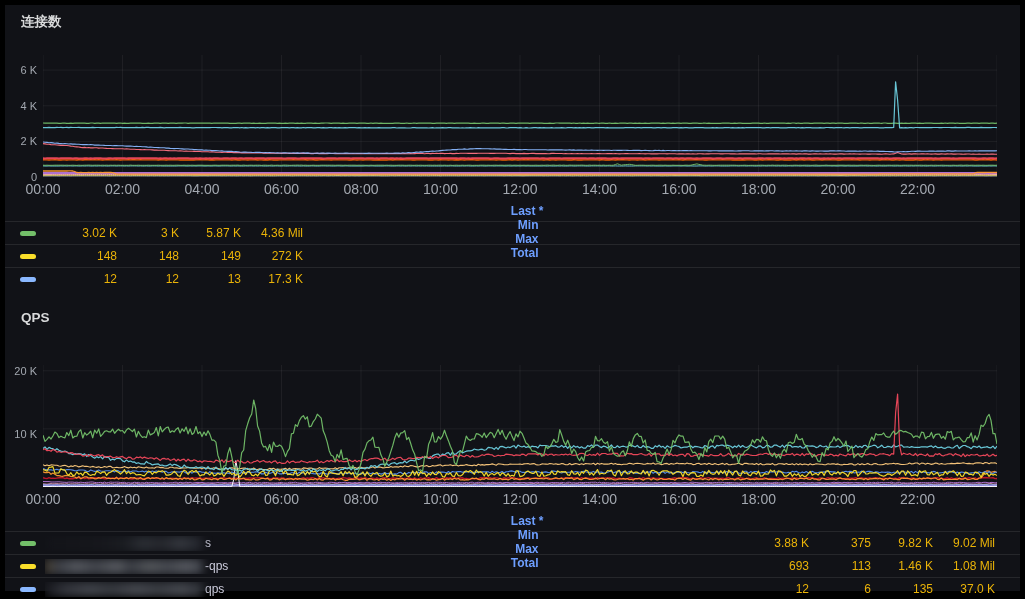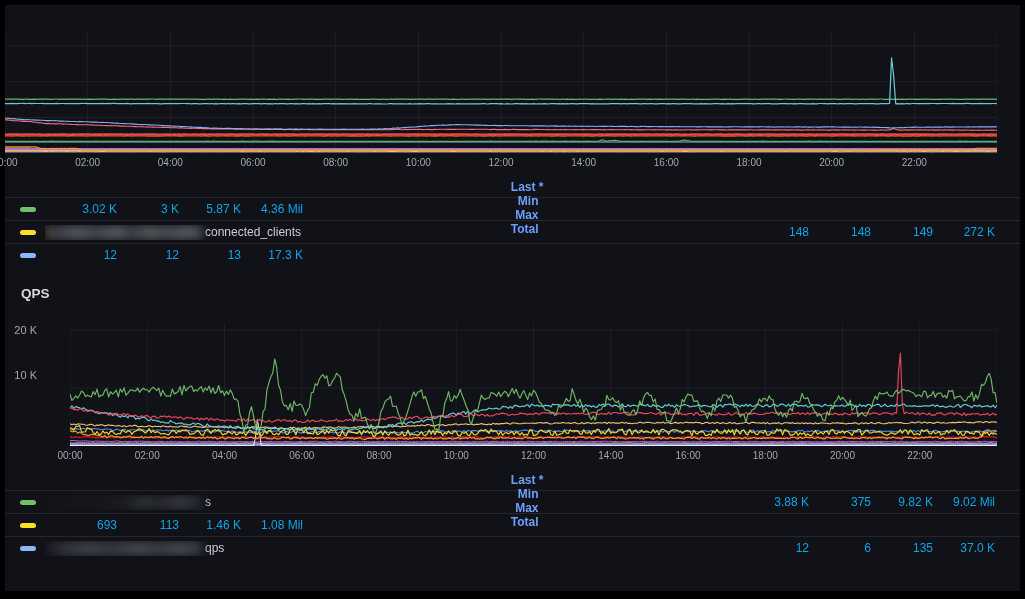--- a/index.html
+++ b/index.html
@@ -4,48 +4,55 @@
 <style>
   * { margin:0; padding:0; box-sizing:border-box; }
   html,body { width:1025px; height:599px; background:#000; overflow:hidden;
               font-family:"Liberation Sans","DejaVu Sans",sans-serif; }
   .frame { position:absolute; left:5px; top:5px; right:5px; bottom:8px; background:#111217; }
   .panel { position:relative; }
   .panel-title { color:#D8D9DA; font-size:13.5px; font-weight:700; margin-left:16px; height:15px; line-height:15px; }
   .p1 .panel-title { margin-top:9px; }
   .p2 .panel-title { margin-top:20px; }
   .chart-row { display:flex; margin-top:26px; padding-right:23px; }
-  .p2 .chart-row { margin-top:23px;gap:27px; }
+  .p2 .chart-row { margin-top:40px; }
   .ylabels { position:relative; width:38px; height:122px; flex:none; }
   .ylabels span { position:absolute; right:6px; transform:translateY(-50%); color:#A3A8B0; font-size:11px; white-space:nowrap; }
   .plot { position:relative; flex:1; }
   .plot svg { display:block; width:100%; height:122px; }
   .xlabels { position:relative; height:16px; margin-top:2px; }
-  .xlabels span { position:absolute; transform:translateX(-50%); color:#A3A8B0; font-size:10px; top:2px; white-space:nowrap; }
+  .xlabels span { position:absolute; transform:translateX(-50%); color:#A3A8B0; font-size:14px; top:2px; white-space:nowrap; }
   .legend { margin-top:9px; font-size:12px; }
   .lrow { display:flex; align-items:center; height:23px; padding:0 25px 0 15px; border-top:1px solid rgba(255,255,255,0.09); }
   .lhead { height:17px; border-top:none; font-weight:700; color:#6E9FFF;flex-direction:column; }
   .lhead .namecell { margin-left:25px; }
   .namecell { flex:1; display:flex; align-items:center; overflow:hidden; color:#CCCCDC; white-space:nowrap; }
-  .vcell { flex:none; width:62px; text-align:right; color:#0ea5e9; white-space:nowrap; }
+  .vcell { flex:none; width:62px; text-align:right; color:#eab308; white-space:nowrap; }
   .vcell.w1 { width:72px; }
   .lhead .vcell { color:#6E9FFF; }
   .swatch { flex:none; width:16px; height:5px; border-radius:3px; margin-right:9px; }
   .blur { flex:none; width:158px; height:15px; border-radius:2px; filter:blur(4px); margin-right:2px; }
   .blur-a { background:linear-gradient(90deg,#131419 0%,#17181d 35%,#1b1d22 50%,#2b2e34 62%,#25272d 74%,#34373e 86%,#202229 100%); }
   .blur-b { background:linear-gradient(90deg,#4a4132 0%,#3c3f46 8%,#53565d 20%,#41444b 32%,#56595f 46%,#3a3d44 54%,#515459 66%,#45484f 78%,#54575e 90%,#3f424a 100%); }
   .blur-c { background:linear-gradient(90deg,#17181d 0%,#303239 12%,#3e4148 28%,#34373d 42%,#43464d 58%,#383b41 72%,#44474e 86%,#2e3137 100%); }
 </style>
 </head>
 <body>
 
 <div class="frame">
 
   <section class="panel p1">
+    <div class="panel-title">连接数</div>
     <div class="chart-row">
+      <div class="ylabels">
+          <span style="top: 15.1387px;">6 K</span>
+          <span style="top: 50.7591px;">4 K</span>
+          <span style="top: 86.3796px;">2 K</span>
+          <span style="top: 122px;">0</span>
+        </div>
       <div class="plot">
         <svg preserveAspectRatio="none" viewBox="0 0 954 122">
             <line x1="0.0" x2="0.0" y1="0" y2="122" stroke="rgba(255,255,255,0.06)" stroke-width="1"></line>
             <line x1="79.5" x2="79.5" y1="0" y2="122" stroke="rgba(255,255,255,0.06)" stroke-width="1"></line>
             <line x1="159.0" x2="159.0" y1="0" y2="122" stroke="rgba(255,255,255,0.06)" stroke-width="1"></line>
             <line x1="238.5" x2="238.5" y1="0" y2="122" stroke="rgba(255,255,255,0.06)" stroke-width="1"></line>
             <line x1="318.0" x2="318.0" y1="0" y2="122" stroke="rgba(255,255,255,0.06)" stroke-width="1"></line>
             <line x1="397.5" x2="397.5" y1="0" y2="122" stroke="rgba(255,255,255,0.06)" stroke-width="1"></line>
             <line x1="477.0" x2="477.0" y1="0" y2="122" stroke="rgba(255,255,255,0.06)" stroke-width="1"></line>
             <line x1="556.5" x2="556.5" y1="0" y2="122" stroke="rgba(255,255,255,0.06)" stroke-width="1"></line>
@@ -97,45 +104,41 @@
         </div>
         <div class="lrow">
           <span class="swatch" style="background: rgb(115, 191, 105);"></span>
           <div class="vcell w1">3.02 K</div>
           <div class="vcell">3 K</div>
           <div class="vcell">5.87 K</div>
           <div class="vcell">4.36 Mil</div>
         </div>
         <div class="lrow">
           <span class="swatch" style="background: rgb(250, 222, 42);"></span>
-          <div class="namecell">
-            <span class="blur blur-b"></span>
-            <span>connected_clients</span>
-          </div>
           <div class="vcell w1">148</div>
           <div class="vcell">148</div>
           <div class="vcell">149</div>
           <div class="vcell">272 K</div>
         </div>
         <div class="lrow">
           <span class="swatch" style="background: rgb(138, 184, 255);"></span>
           <div class="vcell w1">12</div>
           <div class="vcell">12</div>
           <div class="vcell">13</div>
           <div class="vcell">17.3 K</div>
         </div>
       </div>
   </section>
 
   <section class="panel p2">
     <div class="panel-title">QPS</div>
     <div class="chart-row">
       <div class="ylabels">
           <span style="top: 5.80952px;">20 K</span>
-          <span style="top: 51px;">10 K</span>
+          <span style="top: 69px;">10 K</span>
         </div>
       <div class="plot">
         <svg preserveAspectRatio="none" viewBox="0 0 954 122">
             <line x1="0.0" x2="0.0" y1="0" y2="122" stroke="rgba(255,255,255,0.06)" stroke-width="1"></line>
             <line x1="79.5" x2="79.5" y1="0" y2="122" stroke="rgba(255,255,255,0.06)" stroke-width="1"></line>
             <line x1="159.0" x2="159.0" y1="0" y2="122" stroke="rgba(255,255,255,0.06)" stroke-width="1"></line>
             <line x1="238.5" x2="238.5" y1="0" y2="122" stroke="rgba(255,255,255,0.06)" stroke-width="1"></line>
             <line x1="318.0" x2="318.0" y1="0" y2="122" stroke="rgba(255,255,255,0.06)" stroke-width="1"></line>
             <line x1="397.5" x2="397.5" y1="0" y2="122" stroke="rgba(255,255,255,0.06)" stroke-width="1"></line>
             <line x1="477.0" x2="477.0" y1="0" y2="122" stroke="rgba(255,255,255,0.06)" stroke-width="1"></line>
@@ -192,20 +195,24 @@
             <span class="blur blur-a"></span>
             <span>s</span>
           </div>
           <div class="vcell w1">3.88 K</div>
           <div class="vcell">375</div>
           <div class="vcell">9.82 K</div>
           <div class="vcell">9.02 Mil</div>
         </div>
         <div class="lrow">
           <span class="swatch" style="background: rgb(250, 222, 42);"></span>
+          <div class="namecell">
+            <span class="blur blur-b"></span>
+            <span>-qps</span>
+          </div>
           <div class="vcell w1">693</div>
           <div class="vcell">113</div>
           <div class="vcell">1.46 K</div>
           <div class="vcell">1.08 Mil</div>
         </div>
         <div class="lrow">
           <span class="swatch" style="background: rgb(138, 184, 255);"></span>
           <div class="namecell">
             <span class="blur blur-c"></span>
             <span>qps</span>

